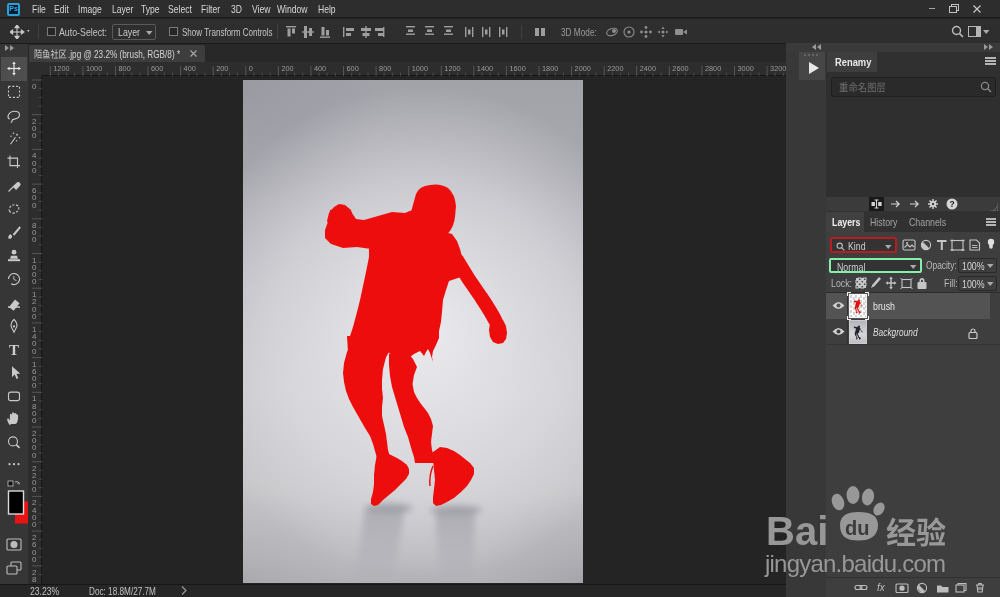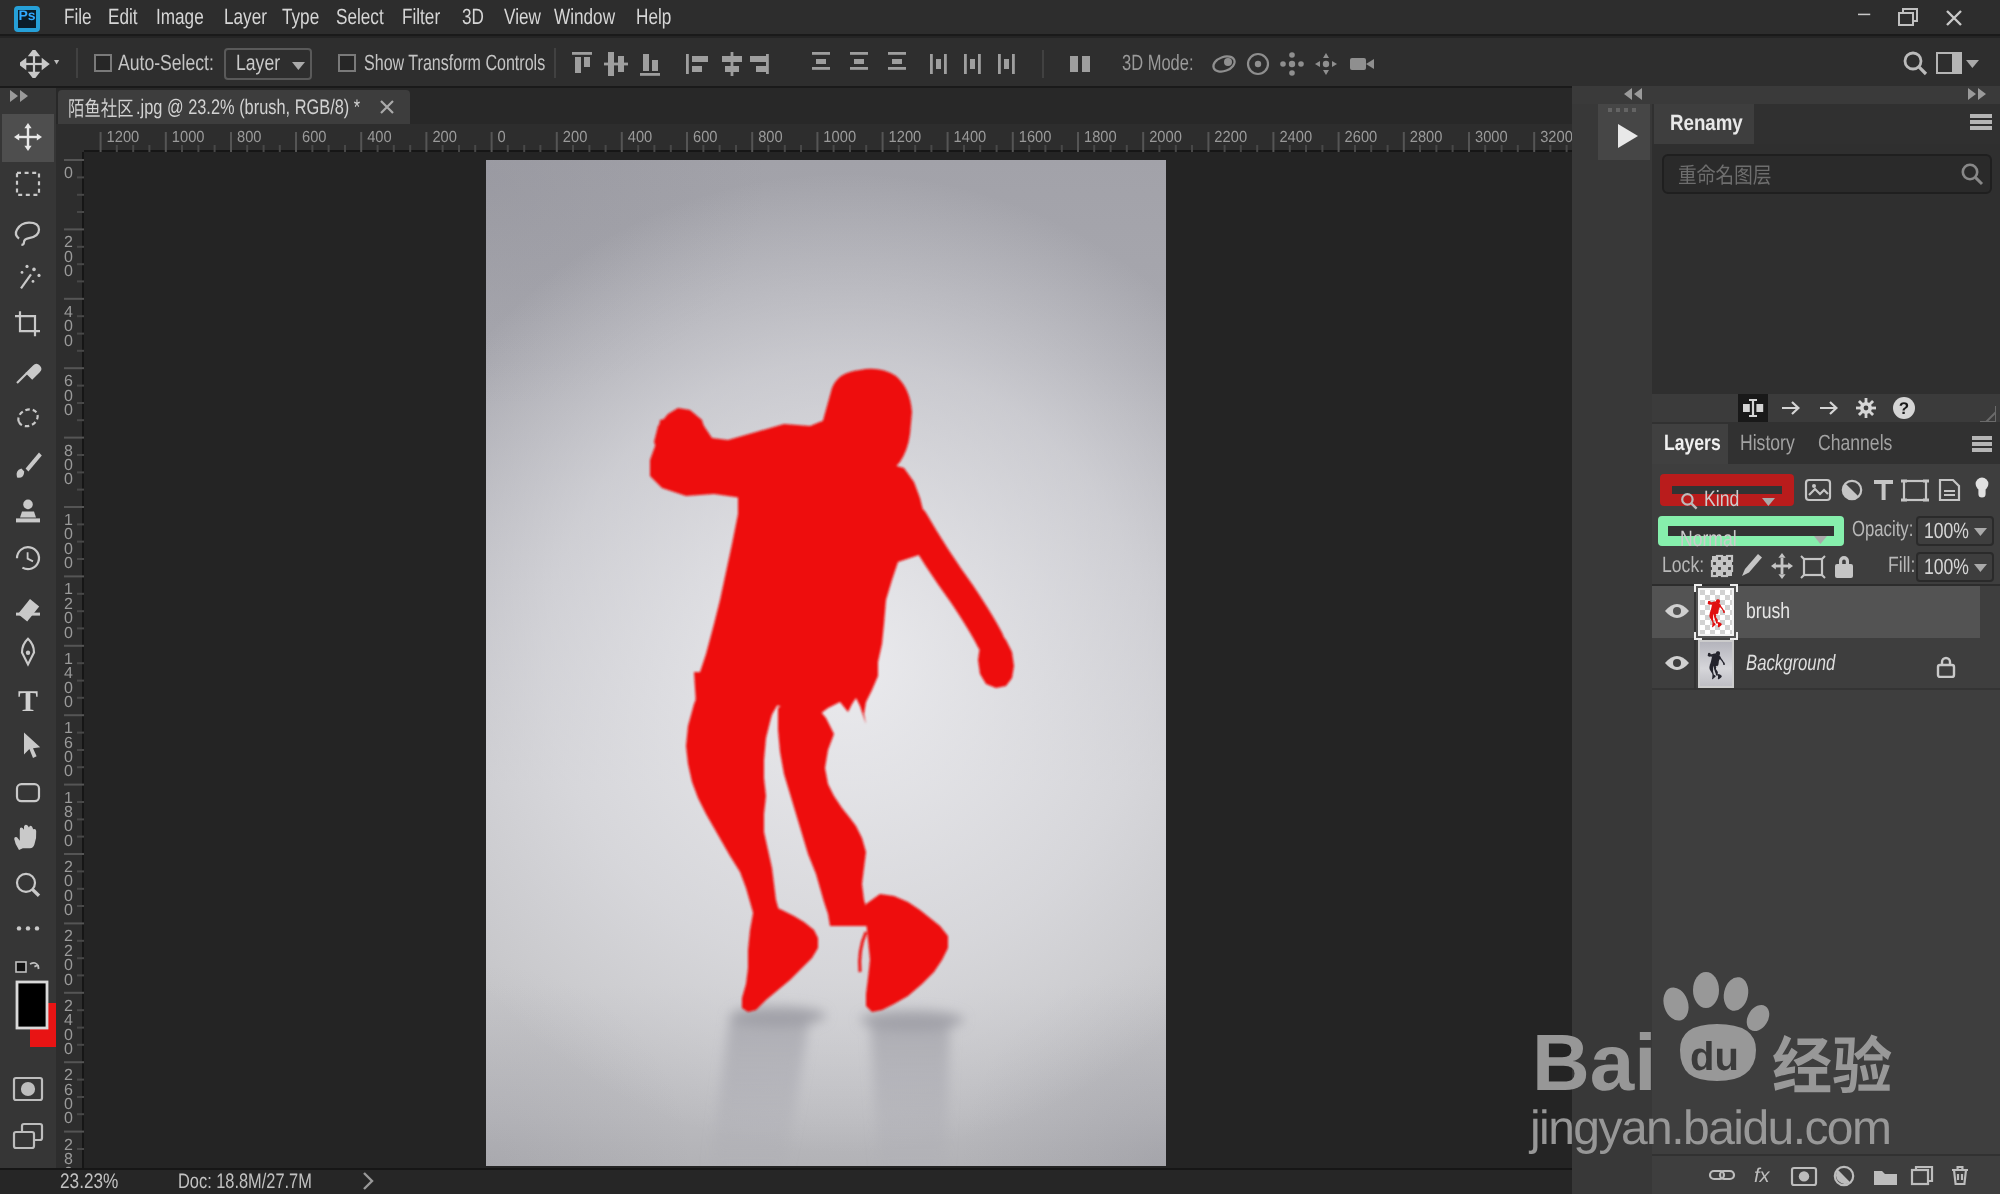--- a/index.html
+++ b/index.html
@@ -599,21 +599,21 @@
       <path d="M8 3 L3 8" stroke="#6a6a6a" fill="none"></path>
     </svg>
 
 <div class="abs" style="left:826px;top:211px;width:174px;height:21px;background:#313131;"></div>
 <div class="abs" style="left:826px;top:212px;width:38px;height:20px;background:#404040;"></div>
 <div class="txt" style="left:832px;top:216px;font-size:11px;font-weight:bold;color:#f0f0f0;transform:scaleX(0.8);">Layers</div>
 <div class="txt" style="left:870px;top:216px;font-size:11px;color:#a2a2a2;transform:scaleX(0.8);">History</div>
 <div class="txt" style="left:909px;top:216px;font-size:11px;color:#a2a2a2;transform:scaleX(0.8);">Channels</div>
 <div class="abs" style="left:986px;top:218px;width:10px;height:1.5px;background:#b5b5b5;box-shadow:0 3px 0 #b5b5b5,0 6px 0 #b5b5b5;"></div>
 <div class="abs" style="left:826px;top:232px;width:174px;height:24px;background:#3e3e3e;"></div>
-<div class="abs" style="left:830px;top:237px;width:67px;height:16px;background:#333;border:6px solid #b91c1c;border-radius:2px;">
+<div class="abs" style="left:830px;top:237px;width:67px;height:16px;background:#333;border:2px solid #b91c1c;border-radius:2px;">
  <svg style="position:absolute;left:4px;top:3px;" width="9" height="9" viewBox="0 0 9 9">
         <circle cx="3.7" cy="3.7" r="2.6" stroke="#bbb" fill="none" stroke-width="1.1"></circle>
         <line x1="5.8" y1="5.8" x2="8.3" y2="8.3" stroke="#bbb" stroke-width="1.2"></line>
       </svg>
  <span style="position:absolute;left:16px;top:1px;font-size:11px;color:#ccc;display:inline-block;transform:scaleX(0.8);transform-origin:0 0;">Kind</span>
  <svg style="position:absolute;right:3px;top:6px;" width="7" height="5">
         <path d="M0 0l3.2 4L6.5 0z" fill="#aaa"></path>
       </svg>
 </div>
 <svg class="abs" style="left:900px;top:236px;" width="100" height="18" viewBox="0 0 100 18">
@@ -631,21 +631,21 @@
         <path d="M52 4.5 m-1.5 0 h3 M52 14 m-1.5 0 h3 M63 4.5 m-1.5 0 h3 M63 14 m-1.5 0 h3" stroke-width="1.5"></path>
   <path d="M70 4 h6.5 l3 3 v7 h-9.5z"></path>
         <path d="M72 9.5 h5.5 M72 11.5 h5.5" stroke-width="0.9"></path>
  </g>
  <g fill="#e0e0e0">
         <circle cx="91" cy="6" r="3.2"></circle>
         <path d="M89.2 6 h3.6 v5 a1.8 1.8 0 0 1 -3.6 0z"></path>
       </g>
 </svg>
 <div class="abs" style="left:826px;top:256px;width:174px;height:18px;background:#3e3e3e;"></div>
-<div class="abs" style="left:829px;top:258px;width:93px;height:15px;background:#333;border:5px solid #86efac;border-radius:2px;">
+<div class="abs" style="left:829px;top:258px;width:93px;height:15px;background:#333;border:2px solid #86efac;border-radius:2px;">
  <span style="position:absolute;left:6px;top:1px;font-size:11px;color:#ccc;display:inline-block;transform:scaleX(0.8);transform-origin:0 0;">Normal</span>
  <svg style="position:absolute;right:3px;top:5px;" width="7" height="5">
         <path d="M0 0l3.2 4L6.5 0z" fill="#aaa"></path>
       </svg>
 </div>
 <div class="txt" style="left:926px;top:259px;font-size:11px;color:#b8b8b8;transform:scaleX(0.76);">Opacity:</div>
 <div class="abs" style="left:958px;top:258px;width:39px;height:15px;border:1px solid #2a2a2a;border-radius:2px;">
  <span style="position:absolute;left:3px;top:1px;font-size:11px;color:#d5d5d5;display:inline-block;transform:scaleX(0.8);transform-origin:0 0;">100%</span>
  <svg style="position:absolute;right:2px;top:5px;" width="7" height="5">
         <path d="M0 0l3.2 4L6.5 0z" fill="#aaa"></path>

